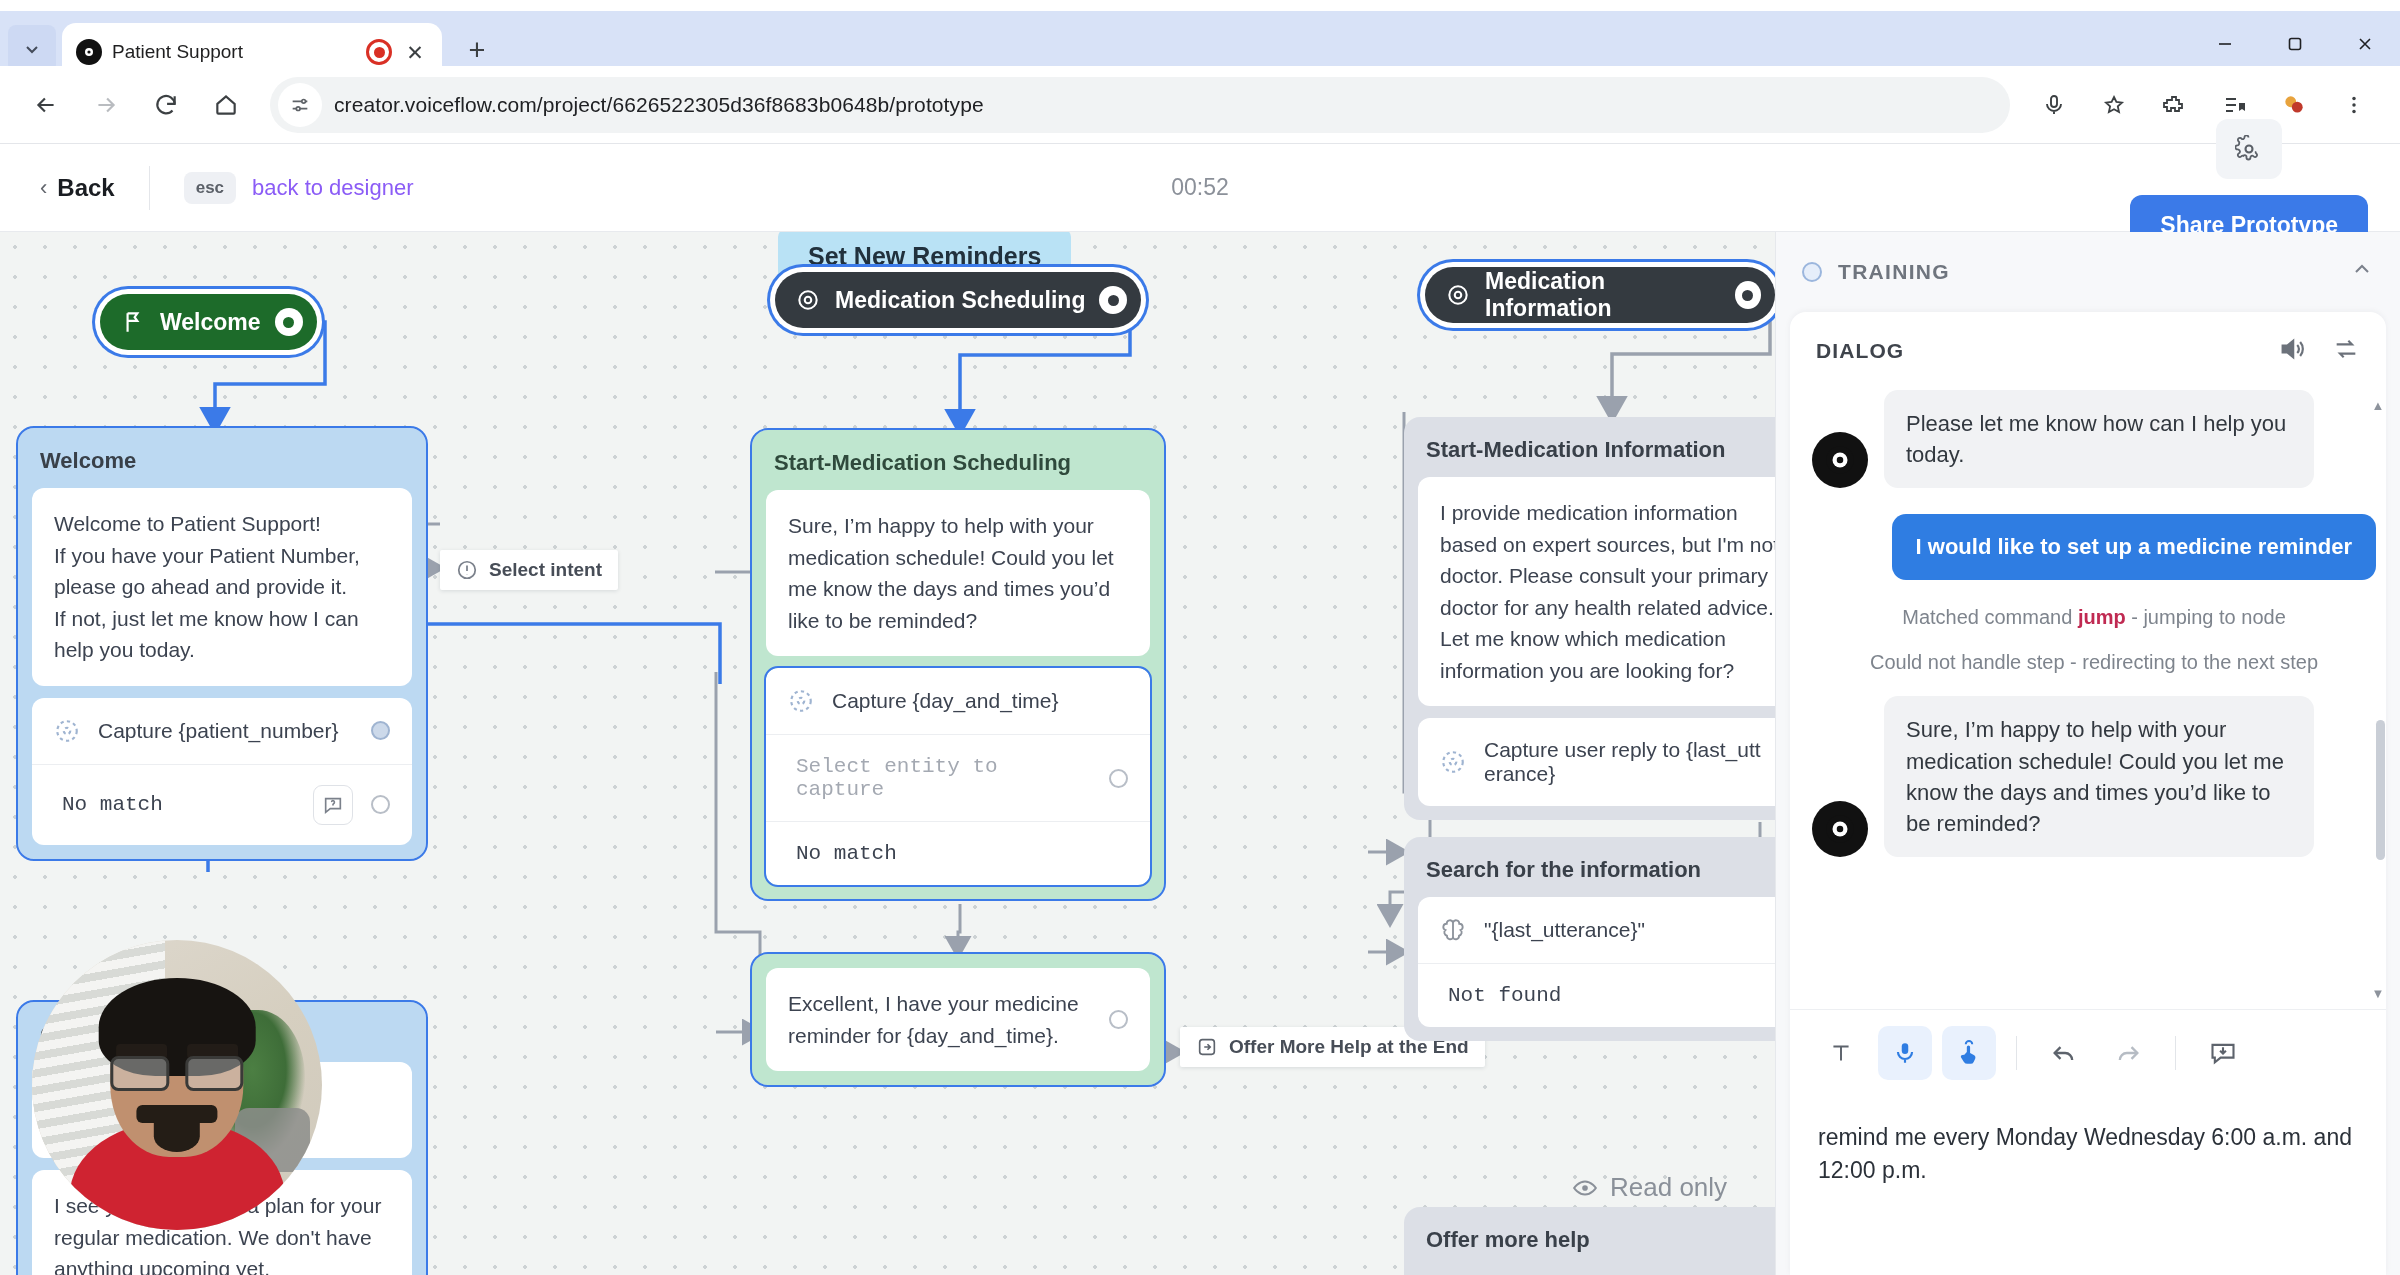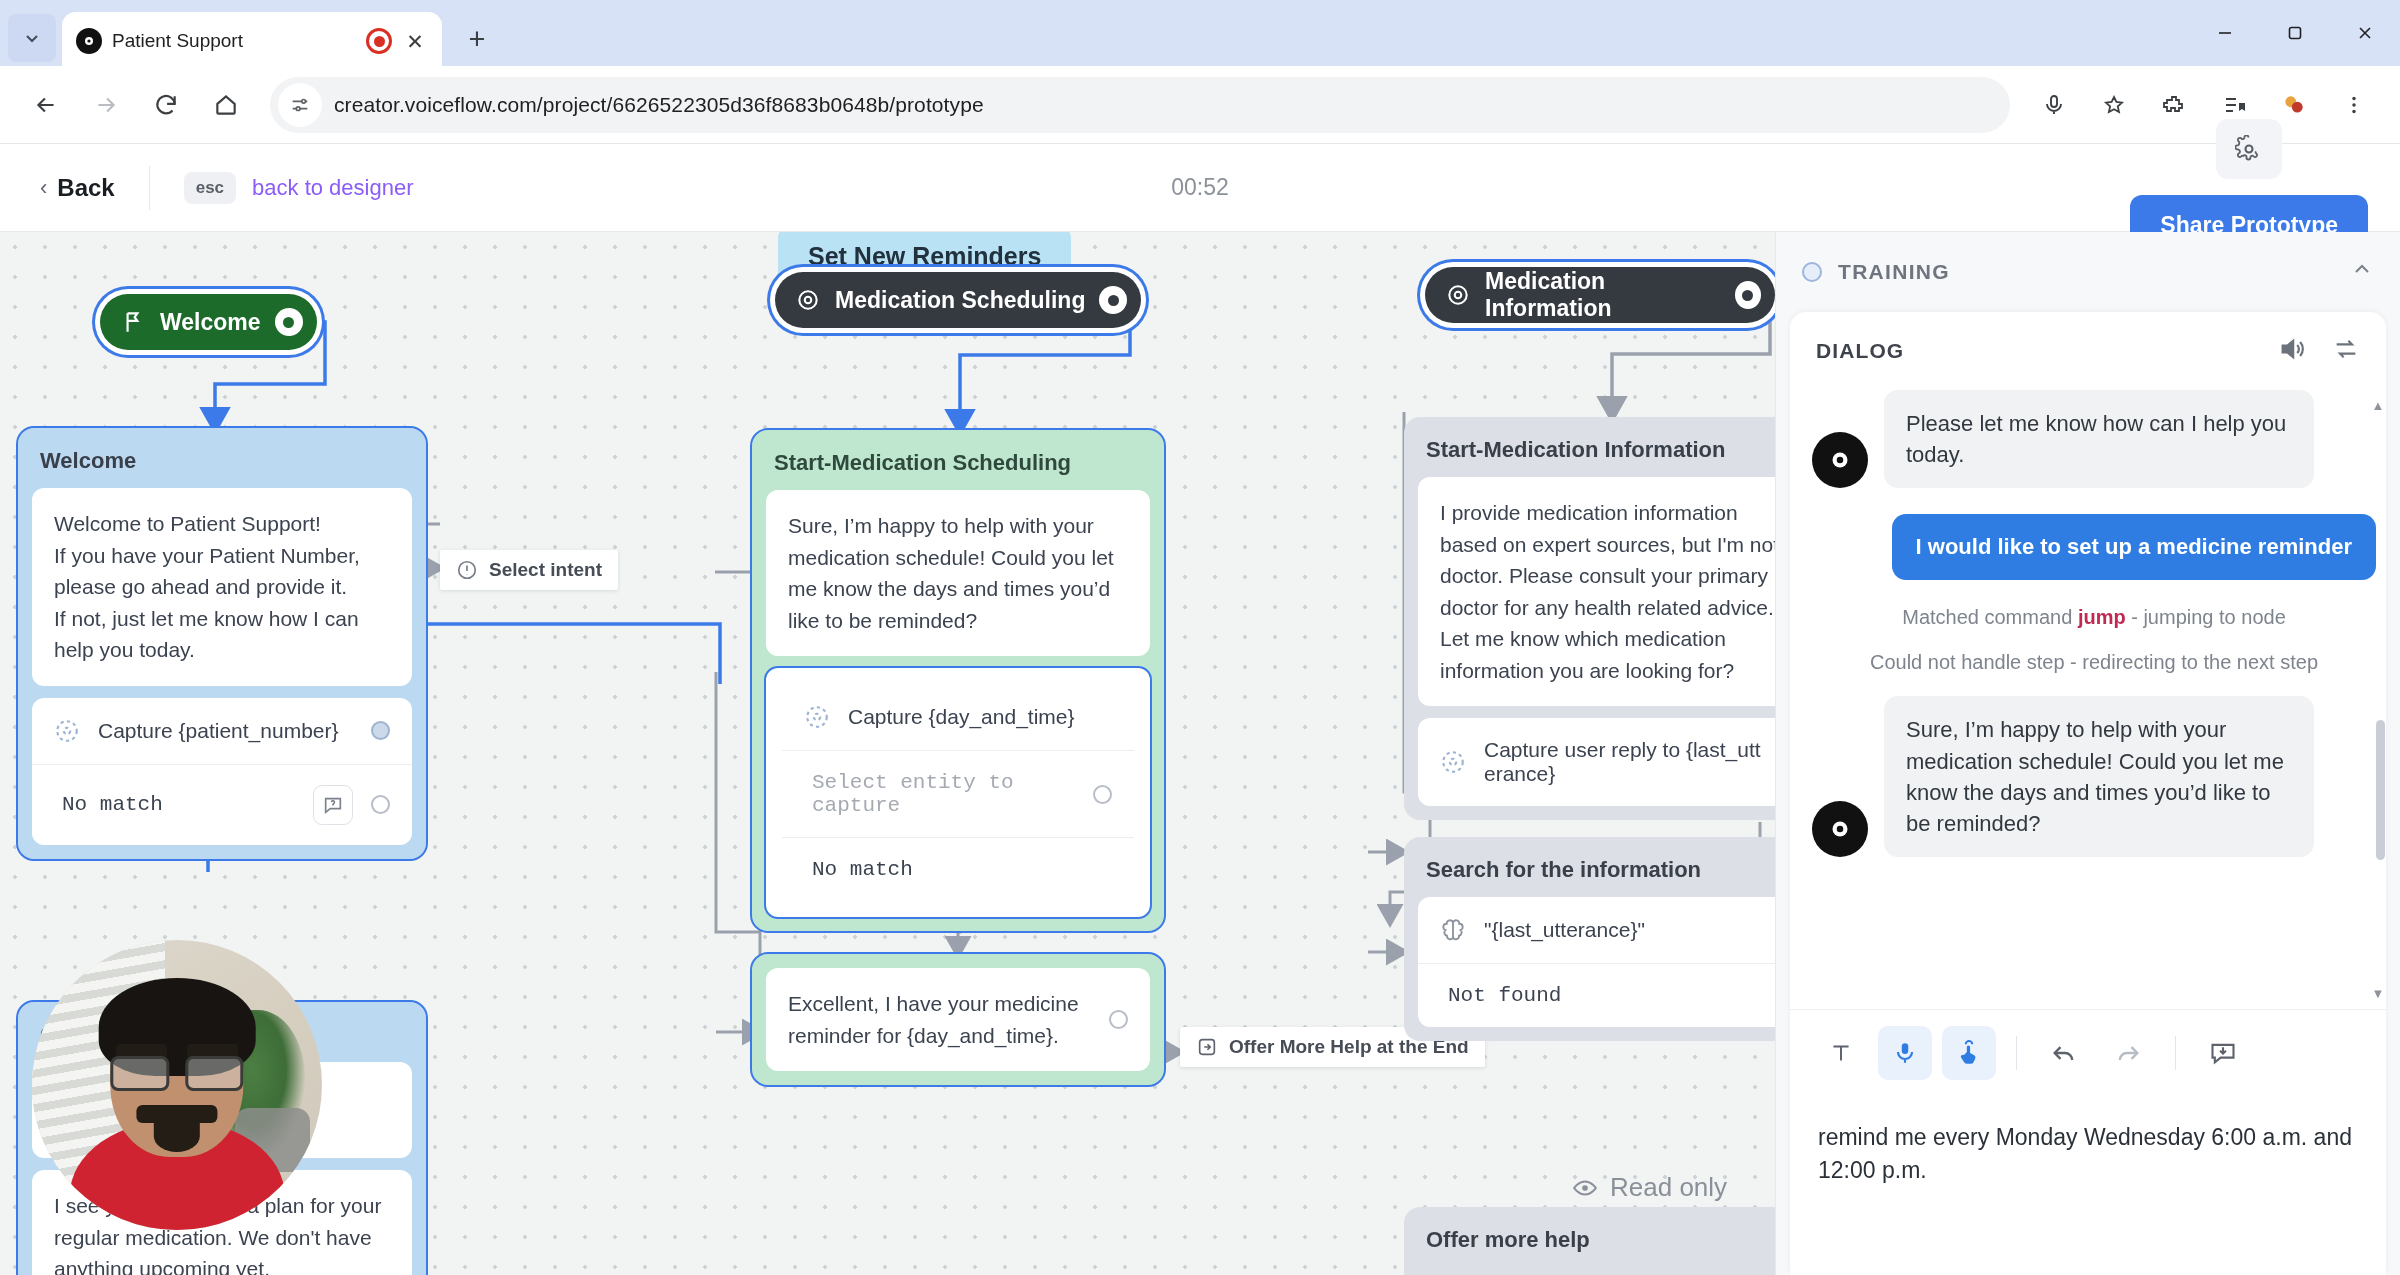--- a/index.html
+++ b/index.html
@@ -5,21 +5,21 @@
   * { box-sizing: border-box; margin: 0; padding: 0; }
   html, body {
     width: 2400px; height: 1275px;
     font-family: "Liberation Sans", sans-serif;
     overflow: hidden; background: #fff;
   }
   #root { position: relative; width: 2400px; height: 1275px; }
 
   
   .chrome-tabstrip {
-    position: absolute; top: 0; left: 0; width: 2400px; height: 70px;
+    position: absolute; top: 11px; left: 0; width: 2400px; height: 70px;
     background: #d8e2f7;
     display: flex; align-items: flex-end;
   }
   .tabstrip-chevron {
     width: 48px; height: 48px; margin: 0 6px 8px 8px;
     display: flex; align-items: center; justify-content: center;
     border-radius: 8px; background: #cdd9f3; color: #444c5a;
   }
   .tab {
     position: relative; width: 380px; height: 58px;
@@ -140,21 +140,21 @@
   
   .block { position: absolute; border-radius: 16px; padding: 14px; }
   .block.blue   { background: #bcd9f2; outline: 2px solid #3b7ae8; }
   .block.green  { background: #bfe6cf; outline: 2px solid #3b7ae8; }
   .block.gray   { background: #dcdfe6; }
   .block-title { font-size: 22px; font-weight: 700; color: #394049; padding: 6px 8px 14px 8px; }
   .block.green .block-title { color: #2f4a3c; }
   .card { background: #fff; border-radius: 12px; padding: 20px 22px; margin-bottom: 12px; }
   .card:last-child { margin-bottom: 0; }
   .card .msg { font-size: 21px; line-height: 1.5; color: #3c4350; }
-  .card.outlined { outline: 2px solid #3b7ae8; padding: 16px; }
+  .card.outlined { outline: 2px solid #3b7ae8; padding: 0; }
   .row {
     display: flex; align-items: center; gap: 18px; padding: 20px 22px;
     font-size: 21px; color: #3c4350;
   }
   .row + .row { border-top: 1px solid #eceef1; font-family: Liberation Mono, monospace; }
   .row .rlabel { flex: 1; }
   .row .rlabel.muted { color: #a4a9b2; }
   .port { width: 19px; height: 19px; border-radius: 50%; border: 2px solid #b8bec7; background:#fff; flex:0 0 auto;}
   .port.filled { background: #ccd9ea; border-color: #9fb4d1; }
   .qmark {

